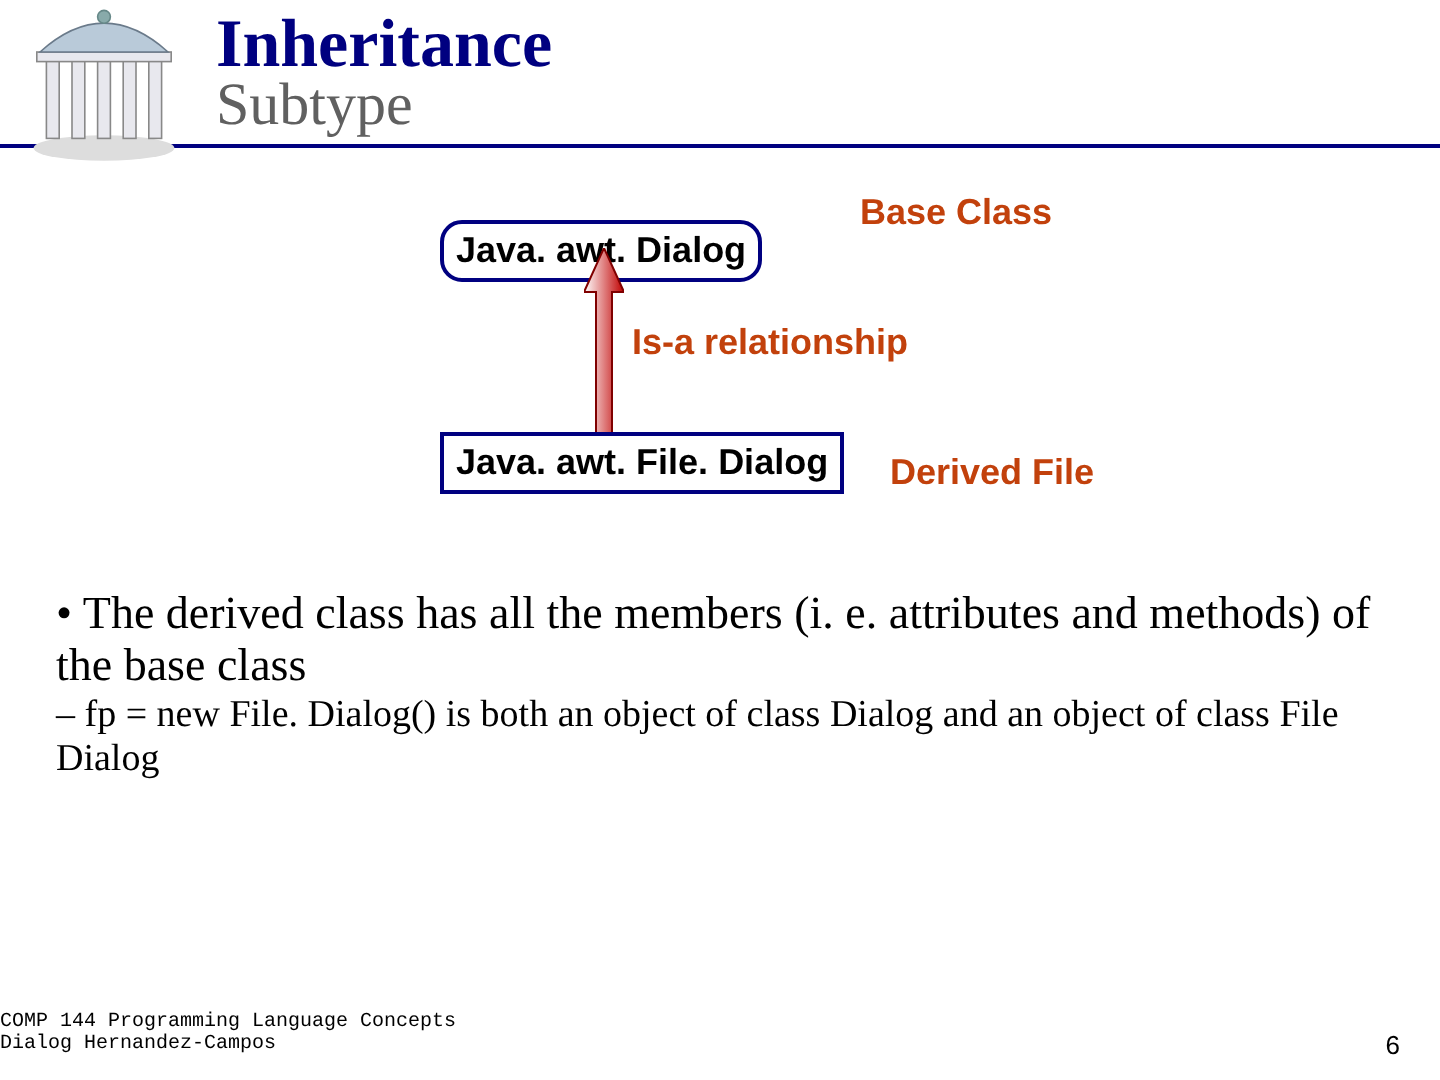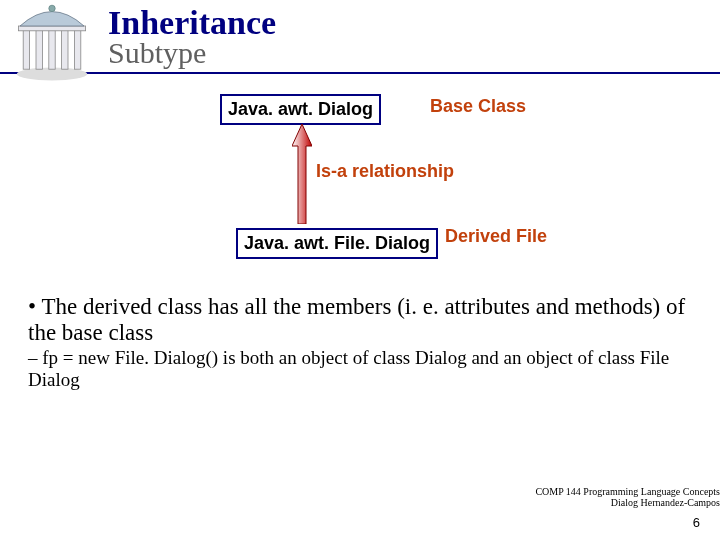--- a/index.html
+++ b/index.html
@@ -53,22 +53,22 @@
   .class-box {
     position: absolute;
     border: 2px solid #000080;
     background: #ffffff;
     font-weight: bold;
     font-family: Arial, Helvetica, sans-serif;
     font-size: 18px;
     padding: 3px 6px;
     color: #000;
   }
-  .base-box { left: 220px; top: 0; }
-  .derived-box { left: 220px; top: 134px; margin-left: 16px; }
+  .base-box { left: 220px; top: 16px; border-radius: 11px; }
+  .derived-box { left: 220px; top: 122px; }
   .label {
     position: absolute;
     font-weight: bold;
     font-family: Arial, Helvetica, sans-serif;
     font-size: 18px;
     color: #c2410c;
   }
   .base-label { left: 430px; top: 2px; }
   .rel-label  { left: 316px; top: 67px; }
   .derived-label { left: 445px; top: 132px; }
@@ -95,25 +95,25 @@
   .sub-bullets {
     margin: 10px 0 0 34px;
     font-size: 19px;
     line-height: 1.15;
   }
   .sub-bullets li::before {
     content: "– ";
   }
   .footer-center {
     position: absolute;
-    bottom: 32px;
+    bottom: 12px;
     left: 0;
     right: 0;
-    text-align: right;
-    font-family: Liberation Serif, serif;
+    text-align: left;
+    font-family: Liberation Mono, monospace;
     font-size: 10px;
     color: #000;
     line-height: 1.1;
   }
   .page-num {
     position: absolute;
     bottom: 10px;
     right: 20px;
     font-family: Arial, Helvetica, sans-serif;
     font-size: 13px;

